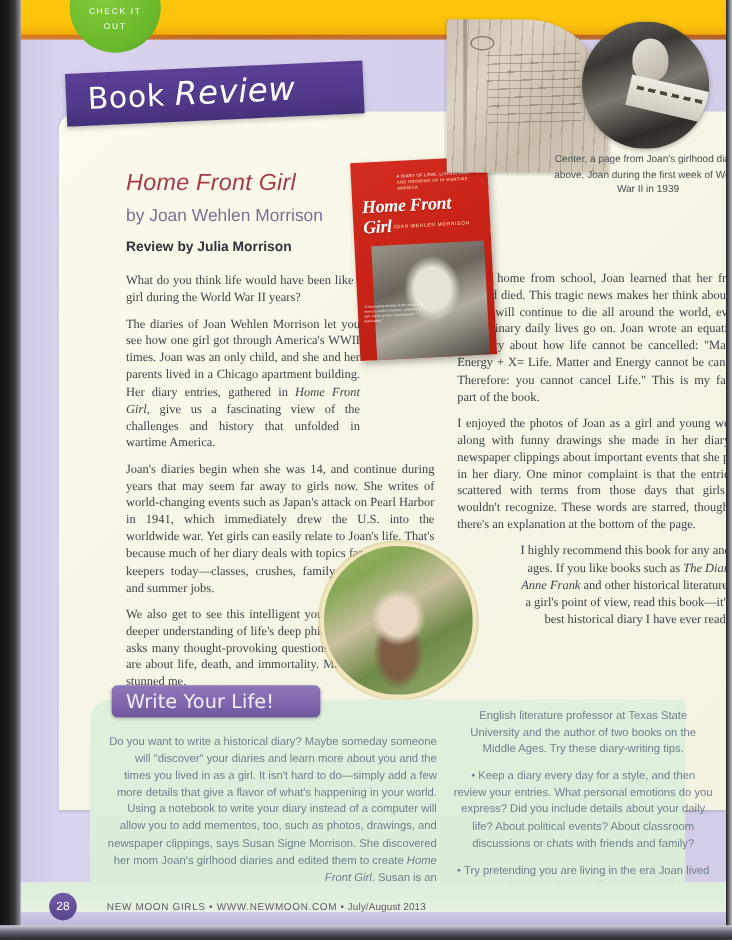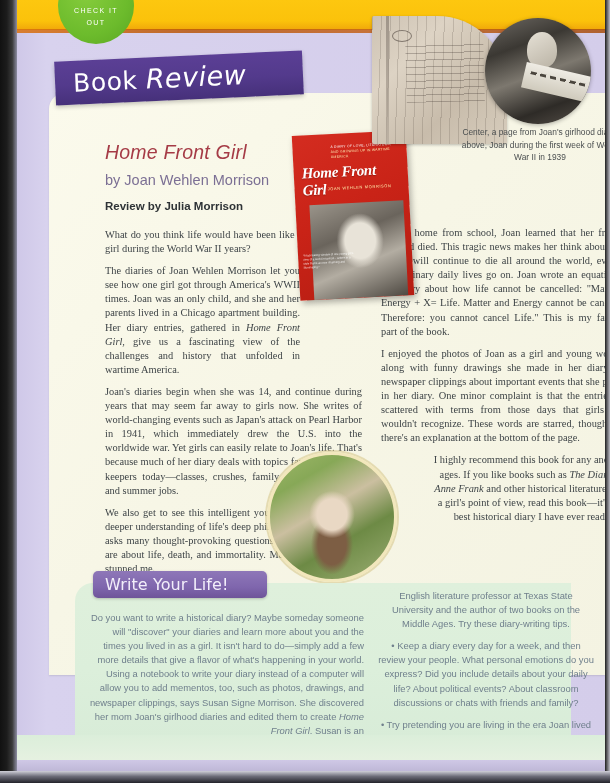--- a/index.html
+++ b/index.html
@@ -340,25 +340,29 @@
 
     <div class="mint">
       <div class="wyl-tab">
         <span>Write Your Life!</span>
       </div>
       <div class="mint-col mint-left">
         <p>Do you want to write a historical diary? Maybe someday someone will "discover" your diaries and learn more about you and the times you lived in as a girl. It isn't hard to do—simply add a few more details that give a flavor of what's happening in your world. Using a notebook to write your diary instead of a computer will allow you to add mementos, too, such as photos, drawings, and newspaper clippings, says Susan Signe Morrison. She discovered her mom Joan's girlhood diaries and edited them to create <i>Home Front Girl</i>. Susan is an</p>
       </div>
       <div class="mint-col mint-right">
         <p>English literature professor at Texas State University and the author of two books on the Middle Ages. Try these diary-writing tips.</p>
-        <p>• Keep a diary every day for a week, and then review your people. What personal emotions do you express? Did you include details about your daily life? About political events? About classroom discussions or chats with friends and family?</p>
+        <p>• Keep a diary every day for a style, and then review your entries. What personal emotions do you express? Did you include details about your daily life? About political events? About classroom discussions or chats with friends and family?</p>
         <p>• Try pretending you are living in the era Joan lived in, or another time that you like. Choose a historic event that intrigues you and write a few journal entries about it. Can</p>
       </div>
     </div>
 
     <div class="mint-bleed"></div>
     <div class="paper-bottom-wash"></div>
 
+    <div class="footer">
+      <div class="pagenum">28</div>
+      <div class="footer-text"><span>NEW MOON GIRLS • WWW.NEWMOON.COM •</span><em> July/August 2013</em></div>
+    </div>
 
   </div>
 
   <div class="scan-bottom"></div>
 </div>
 
 </body></html>

